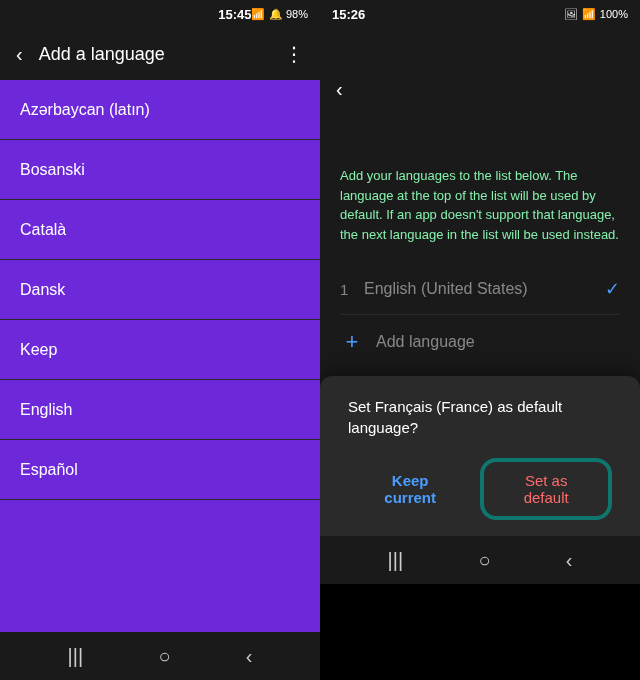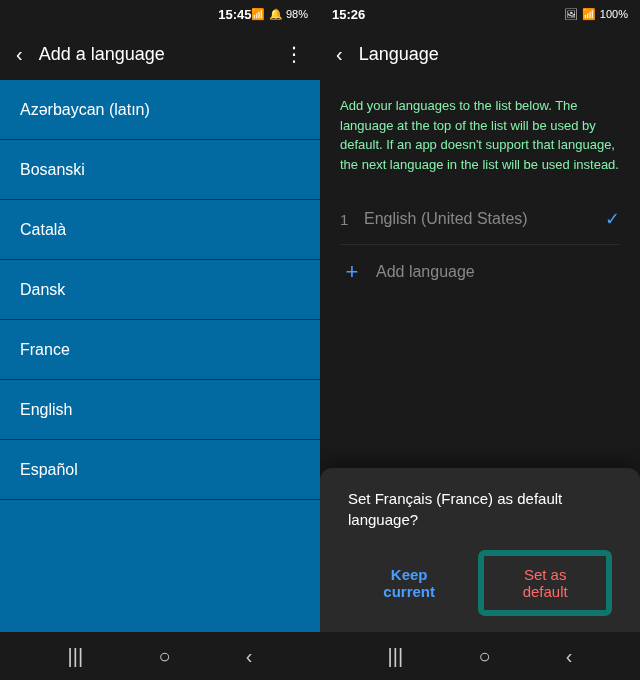--- a/index.html
+++ b/index.html
@@ -71,21 +71,21 @@
     .more-btn {
       color: #fff;
       font-size: 20px;
       cursor: pointer;
       padding: 4px 8px;
     }
 
     .language-list {
       flex: 1;
       overflow-y: auto;
-      background: #0369a1;
+      background: #6d28d9;
     }
 
     .language-item {
       height: 60px;
       display: flex;
       align-items: center;
       padding: 0 20px;
       border-bottom: 1px solid #2a2a2a;
       cursor: pointer;
     }
@@ -109,26 +109,27 @@
     }
 
     .nav-icon {
       color: #ccc;
       font-size: 20px;
     }
 
     
     .right-panel {
       width: 320px;
-      height: 680px;
+      height: 584px;
       background: #1a1a1a;
       display: flex;
       flex-direction: column;
       overflow: hidden;
       position: relative;
+      gap: 35px;
     }
 
     .status-bar-right {
       height: 28px;
       background: #1a1a1a;
       display: flex;
       align-items: center;
       justify-content: space-between;
       padding: 0 12px;
     }
@@ -234,22 +235,22 @@
       border: none;
       cursor: pointer;
     }
 
     .btn-default {
       color: #ff6b6b;
       font-size: 15px;
       font-weight: 500;
       padding: 10px 16px;
       background: transparent;
-      border: 6px solid #0f766e;
-      border-radius: 7px;
+      border: 4px solid #0f766e;
+      border-radius: 16px;
       cursor: pointer;
     }
 
     .nav-bar-right {
       height: 48px;
       background: #1a1a1a;
       display: flex;
       align-items: center;
       justify-content: space-around;
       padding: 0 30px;
@@ -282,21 +283,21 @@
     <div class="language-item">
       <span class="language-text">Bosanski</span>
     </div>
     <div class="language-item">
       <span class="language-text">Català</span>
     </div>
     <div class="language-item">
       <span class="language-text">Dansk</span>
     </div>
     <div class="language-item">
-      <span class="language-text">France</span>
+      <span class="language-text">Keep</span>
     </div>
     <div class="language-item">
       <span class="language-text">English</span>
     </div>
     <div class="language-item">
       <span class="language-text">Español</span>
     </div>
     <div class="language-item">
       
     </div>
@@ -315,21 +316,20 @@
     <span class="status-time">15:26</span>
     <div class="status-icons">
       <span>🖼</span>
       <span>📶</span>
       <span>100%</span>
     </div>
   </div>
 
   <div class="header-right">
     <span class="back-btn">‹</span>
-    <span class="header-title">Language</span>
   </div>
 
   <div class="right-content">
     <p class="description-text">Add your languages to the list below. The language at the top of the list will be used by default.
 If an app doesn't support that language, the next language in the list will be used instead.</p>
 
     <div class="language-entry">
       <span class="entry-number">1</span>
       <span class="entry-lang">English (United States)</span>
       <span class="check-icon">✓</span>

